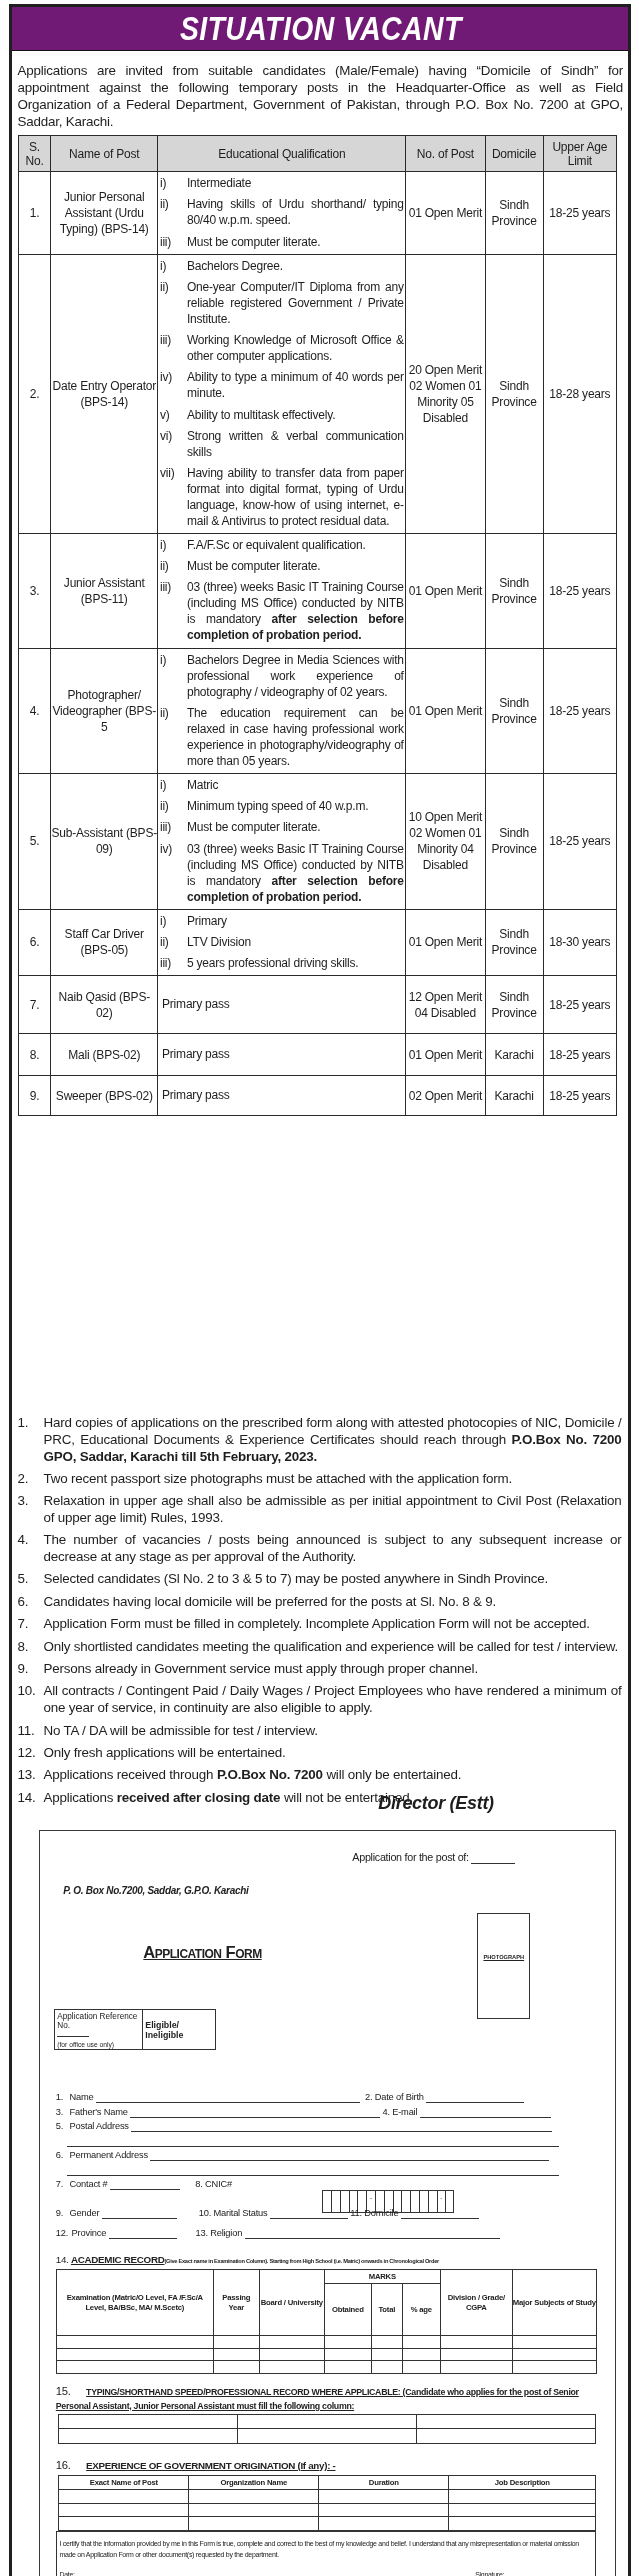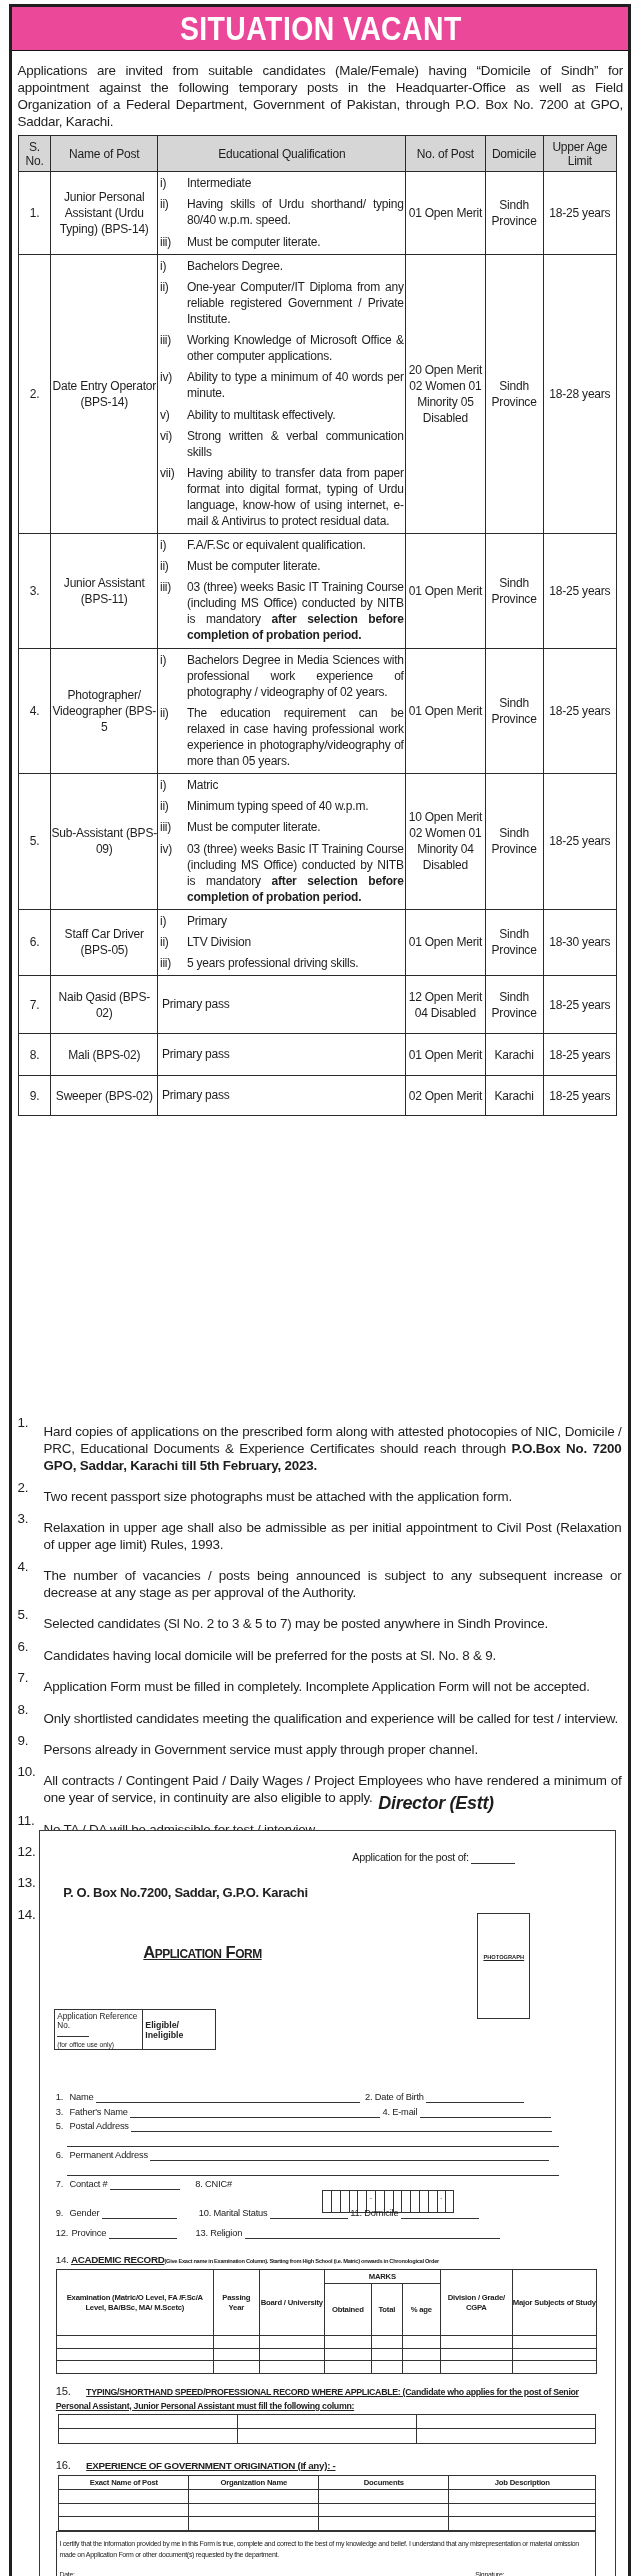--- a/index.html
+++ b/index.html
@@ -5,23 +5,24 @@
   * { box-sizing: border-box; margin: 0; padding: 0; }
   html, body { width: 640px; background: #ffffff; }
   body { font-family: "Liberation Sans", sans-serif; color: #1e1e1e; }
 
   .page { position: relative; width: 640px; height: 2675px; background: #fff; }
   .frame {
     position: absolute; left: 9.3px; top: 4.1px; width: 622px; height: 2665px;
     border: 3.1px solid #1f1f1f; background: #fff;
   }
   .banner {
-    height: 44px; background: #ec4899; color: #fff;
+    height: 44px; background: #701a75; color: #fff;
     display: flex; align-items: center; justify-content: center;
     border-bottom: 1px solid #111;
+    font-style: italic;
   }
   .banner h1 {
     font-family: "Liberation Sans", sans-serif; font-weight: 700;
     font-size: 33px; letter-spacing: 0.5px; transform: scaleX(0.86);
   }
   .intro {
     font-size: 13.4px; line-height: 16.7px; text-align: justify;
     padding: 12.4px 5.2px 0 5.2px; letter-spacing: -0.2px;
   }
 
@@ -45,37 +46,37 @@
   .ql .tx b { font-weight: 700; }
   .plain { padding-left: 2.1px; }
 
   
   .conds {
     position: absolute; left: 5.2px; top: 1408px; width: 604px;
     font-size: 13.4px; line-height: 16.7px; letter-spacing: -0.2px;
   }
   .cond { display: flex; margin-bottom: 5.7px; }
   .cond .n { width: 26px; flex: none; }
-  .cond .t { flex: 1; text-align: justify; margin-top: 9px; }
+  .cond .t { flex: 1; text-align: justify; }
   .cond b { font-weight: 700; }
 
   .director {
     position: absolute; left: 366px; top: 1786px;
     font-size: 18px; font-weight: 700; font-style: italic; letter-spacing: -0.3px;
   }
 
   
   .form {
     position: absolute; left: 27px; top: 1823px; width: 577px; height: 773px;
     border: 1px solid #3a3a3a; border-top-width: 1.5px; background: #fff;
     font-size: 8.8px; color: #222;
   }
   .f-postof { position: absolute; left: 312px; top: 19.6px; font-size: 10.8px; letter-spacing: -0.3px; }
   .uline { display: inline-block; border-bottom: 1px solid #333; vertical-align: baseline; }
-  .f-pobox { position: absolute; left: 23px; top: 54px; font-size: 13px; font-weight: 700; letter-spacing: -0.3px; }
+  .f-pobox { position: absolute; left: 23px; top: 54px; font-size: 10px; font-weight: 700; font-style: italic; letter-spacing: -0.3px; }
   .f-title {
     position: absolute; left: 103px; top: 112px; font-size: 16.5px; font-weight: 700;
     text-decoration: underline; font-variant: small-caps; letter-spacing: -0.5px;
   }
   .f-photo {
     position: absolute; left: 437px; top: 82px; width: 53px; height: 106px;
     border: 1px solid #333; text-align: center; font-size: 5.7px; font-weight: 700;
     padding-top: 40px; text-decoration: underline;
   }
   .f-ref {
@@ -527,21 +528,21 @@
         </table>
 
       <div class="sec-h" style="top:628px">
         <span style="font-size:11.3px; padding-right:15.5px">16.</span><u>EXPERIENCE OF GOVERNMENT ORIGINATION (If any): -</u>
       </div>
       <table class="ftab exp" style="top:644px">
         <tbody>
             <tr>
           <th style="width:130px; height:14.4px">Exact Name of Post</th>
           <th style="width:130px">Organization Name</th>
-          <th style="width:130px">Documents</th>
+          <th style="width:130px">Duration</th>
           <th>Job Description</th>
         </tr>
         <tr>
               <td style="height:13.4px"></td>
               <td></td>
               <td></td>
               <td></td>
             </tr>
         <tr>
               <td style="height:13.4px"></td>

